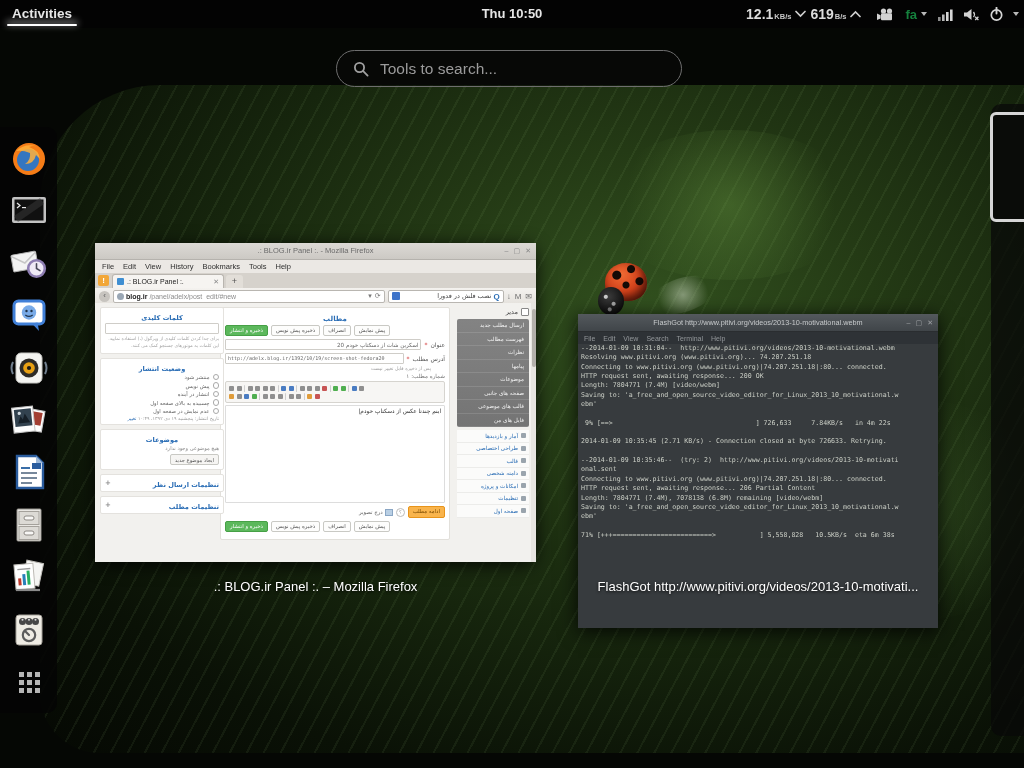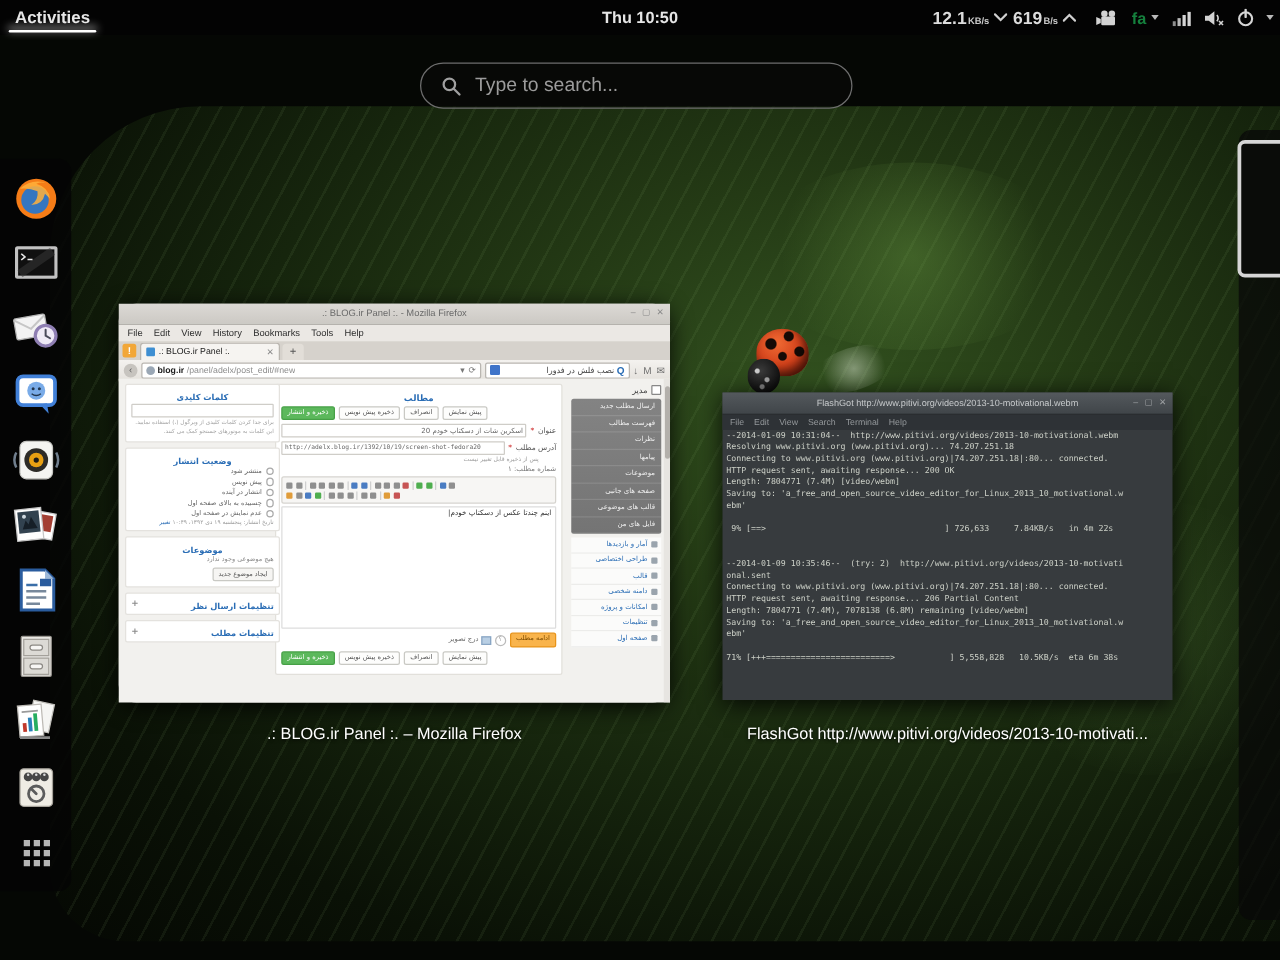--- a/index.html
+++ b/index.html
@@ -160,21 +160,21 @@
   .radio{width:4.5px;height:4.5px;border:1px solid #a9a9a9;border-radius:50%;background:#fff;flex:none;}
   .date-line{font-size:4.7px;color:#9a9a9a;margin-top:2px;}
   .date-line .lnk{color:#2a6db5;}
   .topics-empty{font-size:5.2px;color:#8a8a8a;margin:2px 0;}
   .topics-btn{display:inline-block;border:1px solid #c9c9c4;background:#f6f5f3;border-radius:2px;
     font-size:5.2px;color:#555;padding:1.5px 4px;margin:1px 0;}
   .card.collapsed{display:flex;align-items:center;justify-content:space-between;}
   .plus{color:#8a8a8a;font-size:7px;font-weight:700;}
 
   
-  .win-term{left:578px;top:314px;width:360px;height:246px;background:#373b3e;}
+  .win-term{left:578px;top:314px;width:360px;height:314px;background:#373b3e;}
   .t-title{height:17px;background:linear-gradient(#54595d,#404549);border-bottom:1px solid #2a2d30;
     color:#c6c9cb;font-size:7.3px;line-height:17px;text-align:center;position:relative;
     white-space:nowrap;overflow:hidden;}
   .t-title .win-ctrl{color:#9da0a3;}
   .t-menu{height:12px;background:#2e3236;display:flex;align-items:center;gap:8px;padding-left:6px;
     font-size:7px;color:#93979a;}
   .t-body{position:absolute;left:0;right:0;top:29px;bottom:0;padding:1px 3px;overflow:hidden;
     font-family:"DejaVu Sans Mono",monospace;font-size:6.6px;line-height:9.35px;color:#ccd0c7;}
   .tline{white-space:pre;min-height:9.35px;overflow:hidden;}
 </style>
@@ -240,21 +240,21 @@
         <span class="caret"></span>
       </span>
     </div>
   </header>
 
   <div class="searchbar">
     <svg width="16" height="16" viewBox="0 0 16 16">
       <circle cx="6.5" cy="6.5" r="4.6" stroke="#a0a0a0" stroke-width="1.8" fill="none"></circle>
       <path d="M10.2 10.2 L14.6 14.6" stroke="#a0a0a0" stroke-width="1.8" stroke-linecap="round"></path>
     </svg>
-    <span>Type to search...</span>
+    <span>Tools to search...</span>
   </div>
 
   <aside class="dock">
     <div class="dock-item">
       <svg width="40" height="40" viewBox="0 0 40 40">
         <circle cx="20" cy="21" r="16" fill="#f57c17"></circle>
         <circle cx="19" cy="22" r="11" fill="#3576c0"></circle>
         <path d="M7 13 Q17 4 30 9 Q24 7 20 9 Q30 12 31 21 L27 17 Q25 26 16 26 Q22 22 21 15 Q14 12 7 13 Z" fill="#ffb13b" opacity="0.85"></path>
       </svg>
     </div>
@@ -640,20 +640,21 @@
       <div class="tline">--2014-01-09 10:31:04--  http://www.pitivi.org/videos/2013-10-motivational.webm</div>
       <div class="tline">Resolving www.pitivi.org (www.pitivi.org)... 74.207.251.18</div>
       <div class="tline">Connecting to www.pitivi.org (www.pitivi.org)|74.207.251.18|:80... connected.</div>
       <div class="tline">HTTP request sent, awaiting response... 200 OK</div>
       <div class="tline">Length: 7804771 (7.4M) [video/webm]</div>
       <div class="tline">Saving to: 'a_free_and_open_source_video_editor_for_Linux_2013_10_motivational.w</div>
       <div class="tline">ebm'</div>
       <div class="tline"></div>
       <div class="tline"> 9% [==&gt;                                    ] 726,633     7.84KB/s   in 4m 22s</div>
       <div class="tline"></div>
+      <div class="tline">2014-01-09 10:35:45 (2.71 KB/s) - Connection closed at byte 726633. Retrying.</div>
       <div class="tline"></div>
       <div class="tline">--2014-01-09 10:35:46--  (try: 2)  http://www.pitivi.org/videos/2013-10-motivati</div>
       <div class="tline">onal.sent</div>
       <div class="tline">Connecting to www.pitivi.org (www.pitivi.org)|74.207.251.18|:80... connected.</div>
       <div class="tline">HTTP request sent, awaiting response... 206 Partial Content</div>
       <div class="tline">Length: 7804771 (7.4M), 7078138 (6.8M) remaining [video/webm]</div>
       <div class="tline">Saving to: 'a_free_and_open_source_video_editor_for_Linux_2013_10_motivational.w</div>
       <div class="tline">ebm'</div>
       <div class="tline"></div>
       <div class="tline">71% [+++=========================&gt;           ] 5,558,828   10.5KB/s  eta 6m 38s</div>

